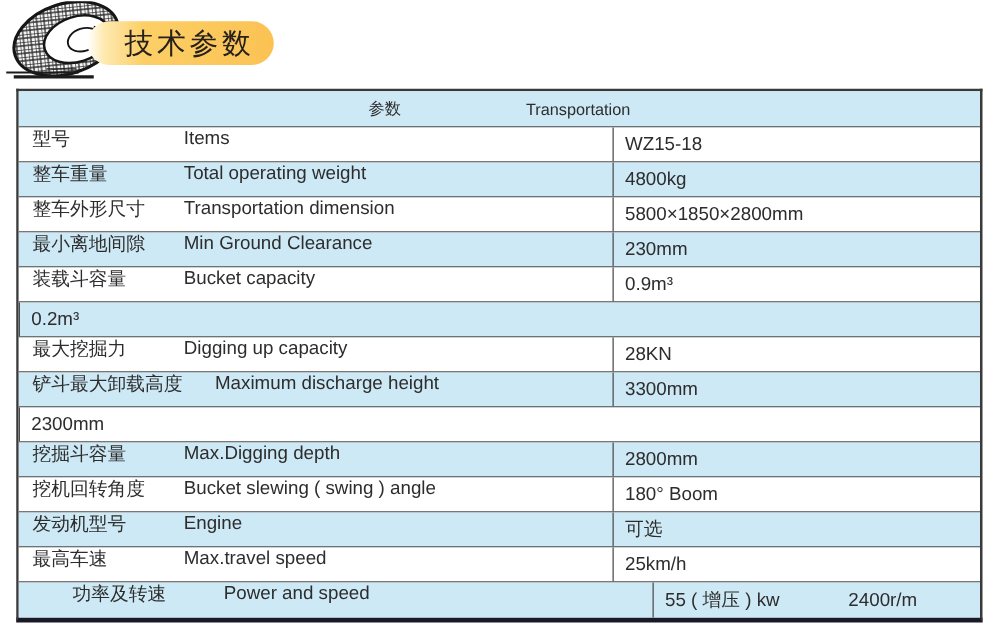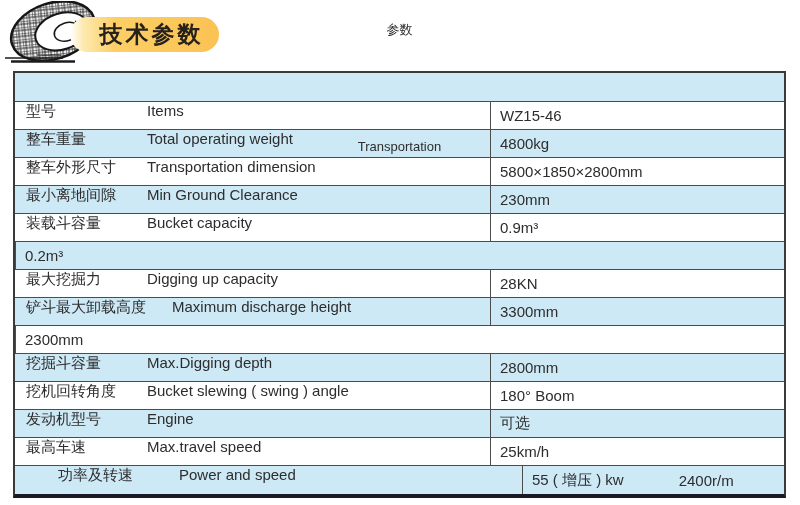--- a/index.html
+++ b/index.html
@@ -9,39 +9,38 @@
 
   
   .tire { position: absolute; left: 3px; top: 1px; }
   .badge {
     position: absolute; left: 70px; top: 17px;
     width: 149px; height: 35px; border-radius: 18px;
     background: linear-gradient(90deg, #ffffff 0%, #fde9b0 9%, #fccf66 30%, #fbc253 100%);
     display: flex; align-items: center; justify-content: center;
   }
   .badge .title {
-    font-size: 23px; font-weight: bold; color: #27211d;
+    font-size: 23px; font-weight: normal; color: #27211d;
     letter-spacing: 3px; padding-left: 14px; white-space: nowrap; text-align: right;
   }
 
   
   .spec-table {
     position: absolute; left: 13px; top: 71px; width: 773px;
     border: 2px solid #3a3a3a;
     border-bottom: 4px solid #191928;
     background: #fff;
   }
   .spec-table > div:nth-child(odd) { background: #cee9f6; }
   .spec-table > div:nth-child(even) { background: #ffffff; }
 
   .thead {
     height: 29px; display: flex; align-items: center; justify-content: center;
     gap: 100px; border-bottom: 1px solid #4c4c4c;
     font-size: 13px;
-    flex-direction: column;
   }
   .row { display: flex; height: 28px; border-bottom: 1px solid #4c4c4c; font-size: 15px; }
   .row:last-child { border-bottom: none; padding-left: 32px; }
 
   .cell-label {
     width: 475px; display: flex; align-items: flex-start;
     padding-left: 11px; gap: 26px; white-space: nowrap; overflow: hidden;
   }
   .cell-label .cn { min-width: 95px; }
   .cell-value {
@@ -85,21 +84,21 @@
       <span>参数</span>
       <span>Transportation</span>
     </div>
 
     <div class="row">
       <div class="cell-label">
         <span class="cn">型号</span>
         <span class="en">Items</span>
       </div>
       <div class="cell-value">
-        <span>WZ15-46</span>
+        <span>WZ15-18</span>
       </div>
     </div>
 
     <div class="row">
       <div class="cell-label">
         <span class="cn">整车重量</span>
         <span class="en">Total operating weight</span>
       </div>
       <div class="cell-value">
         <span>4800kg</span>

